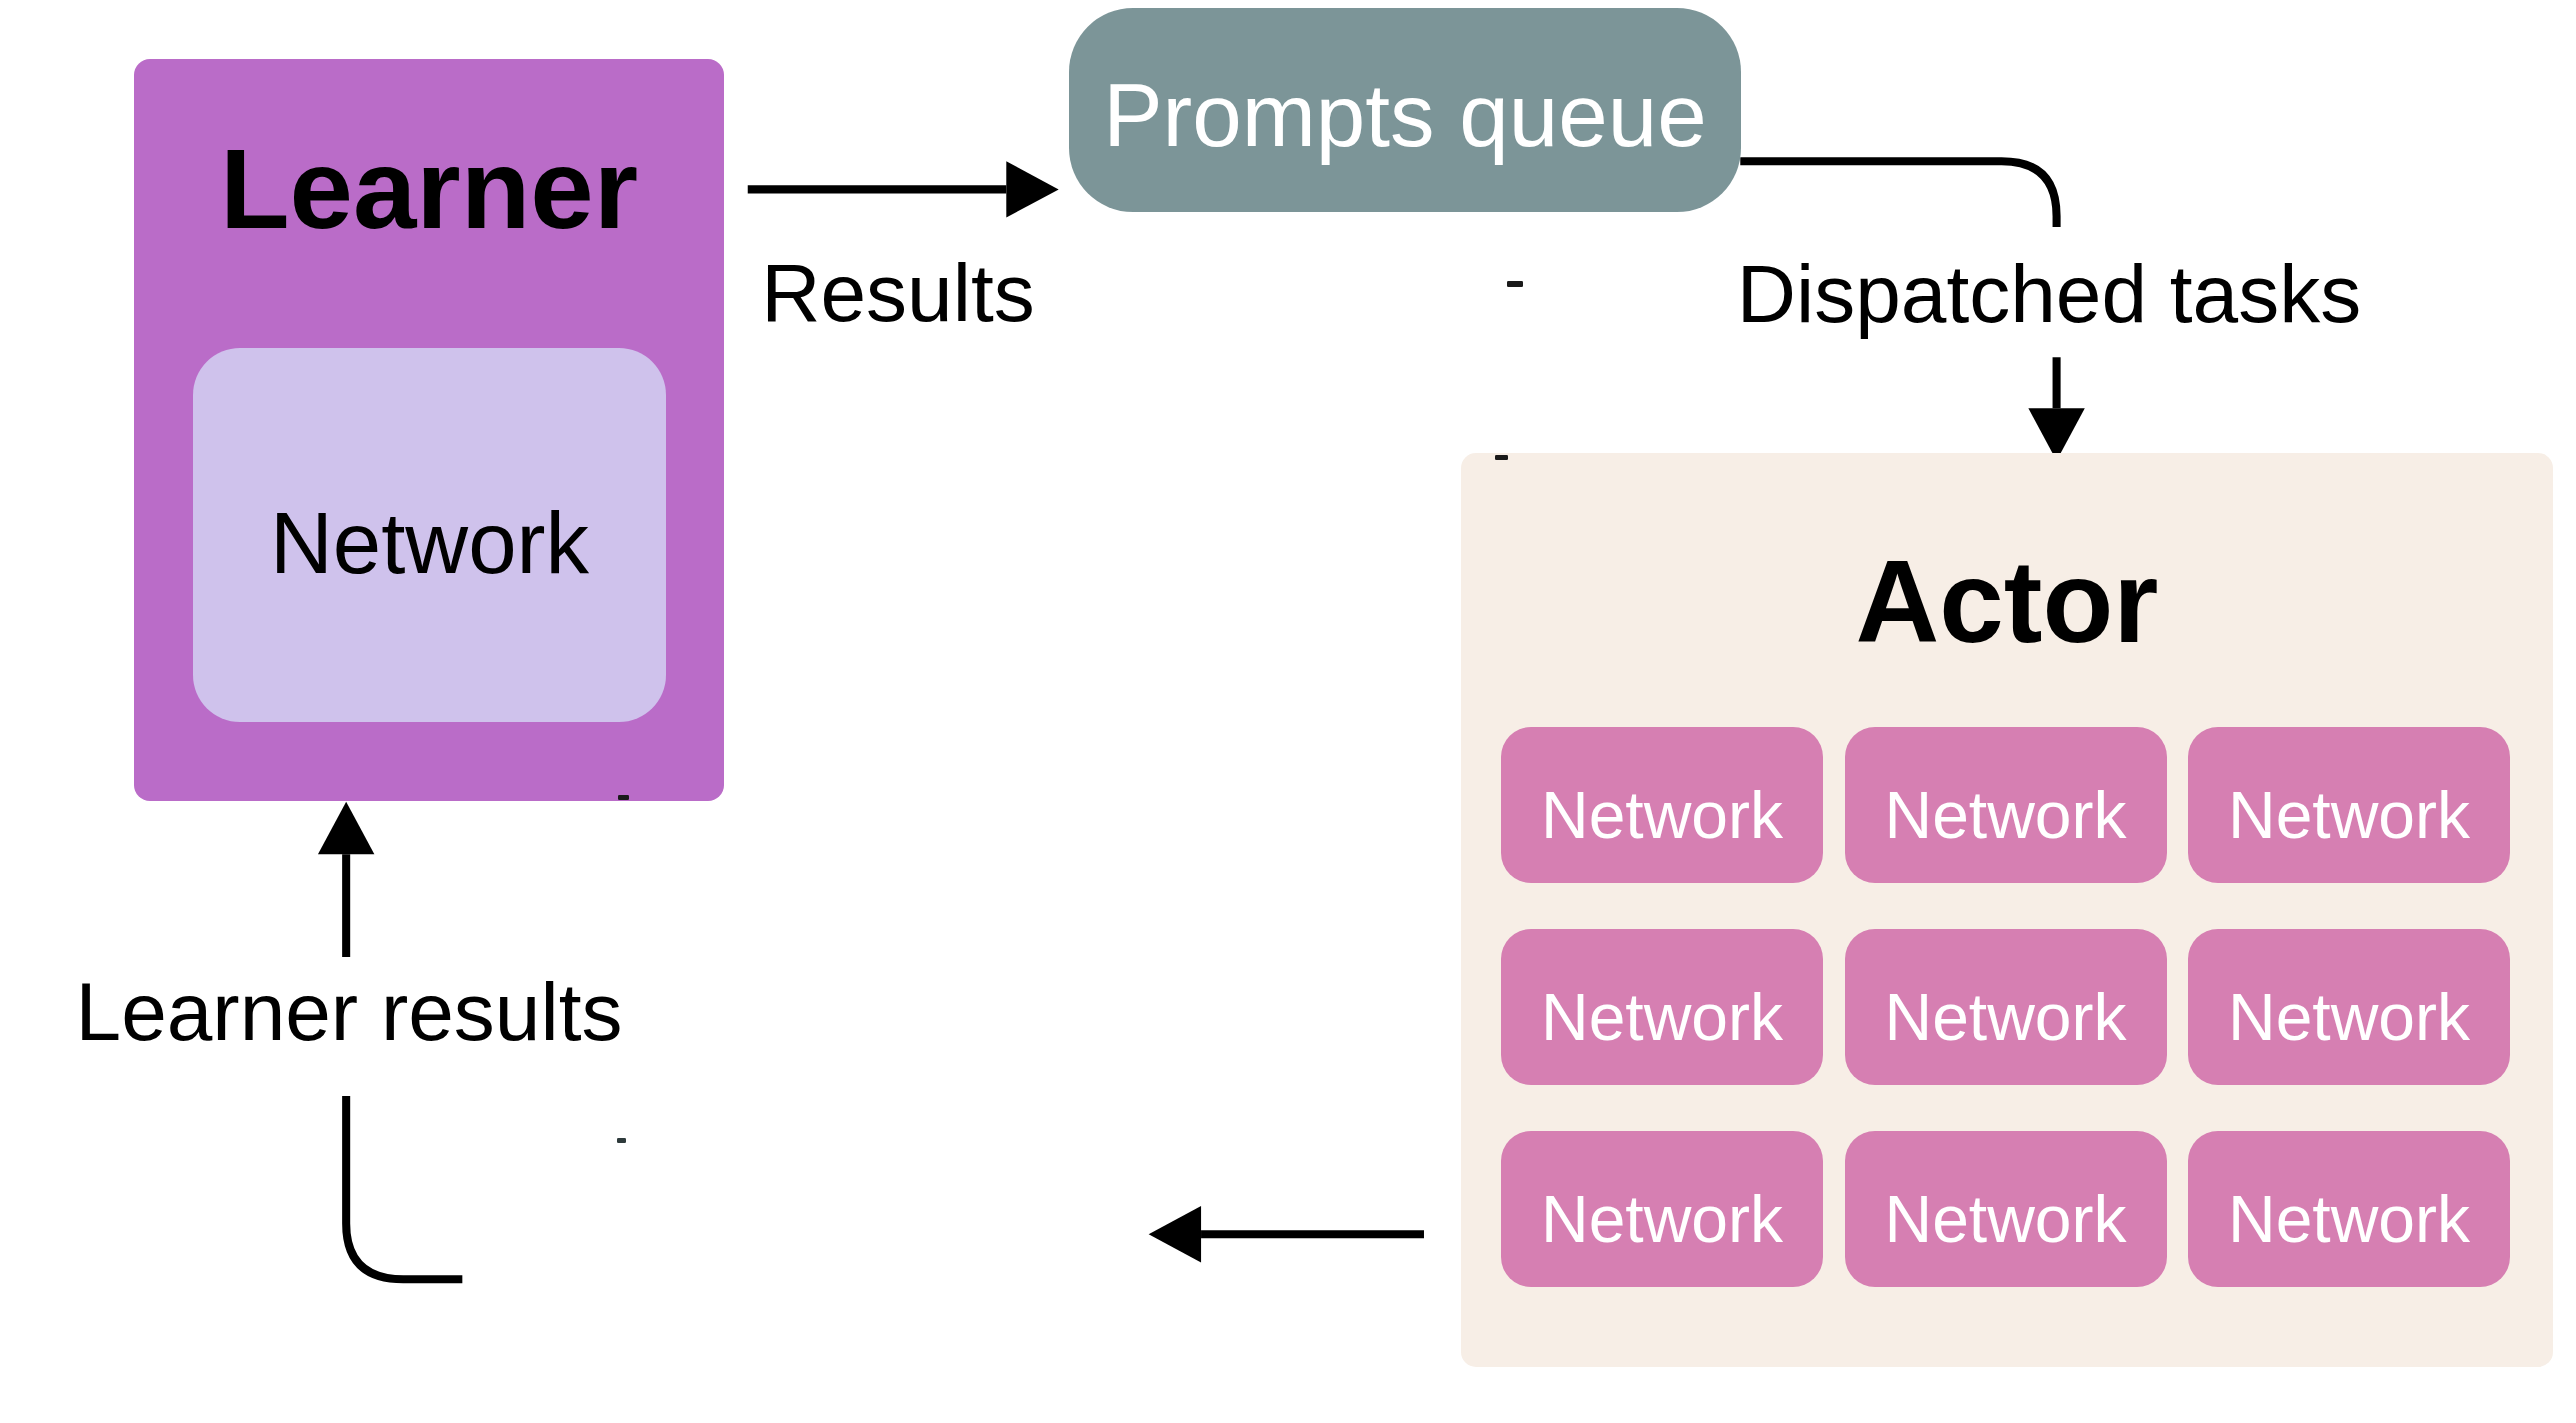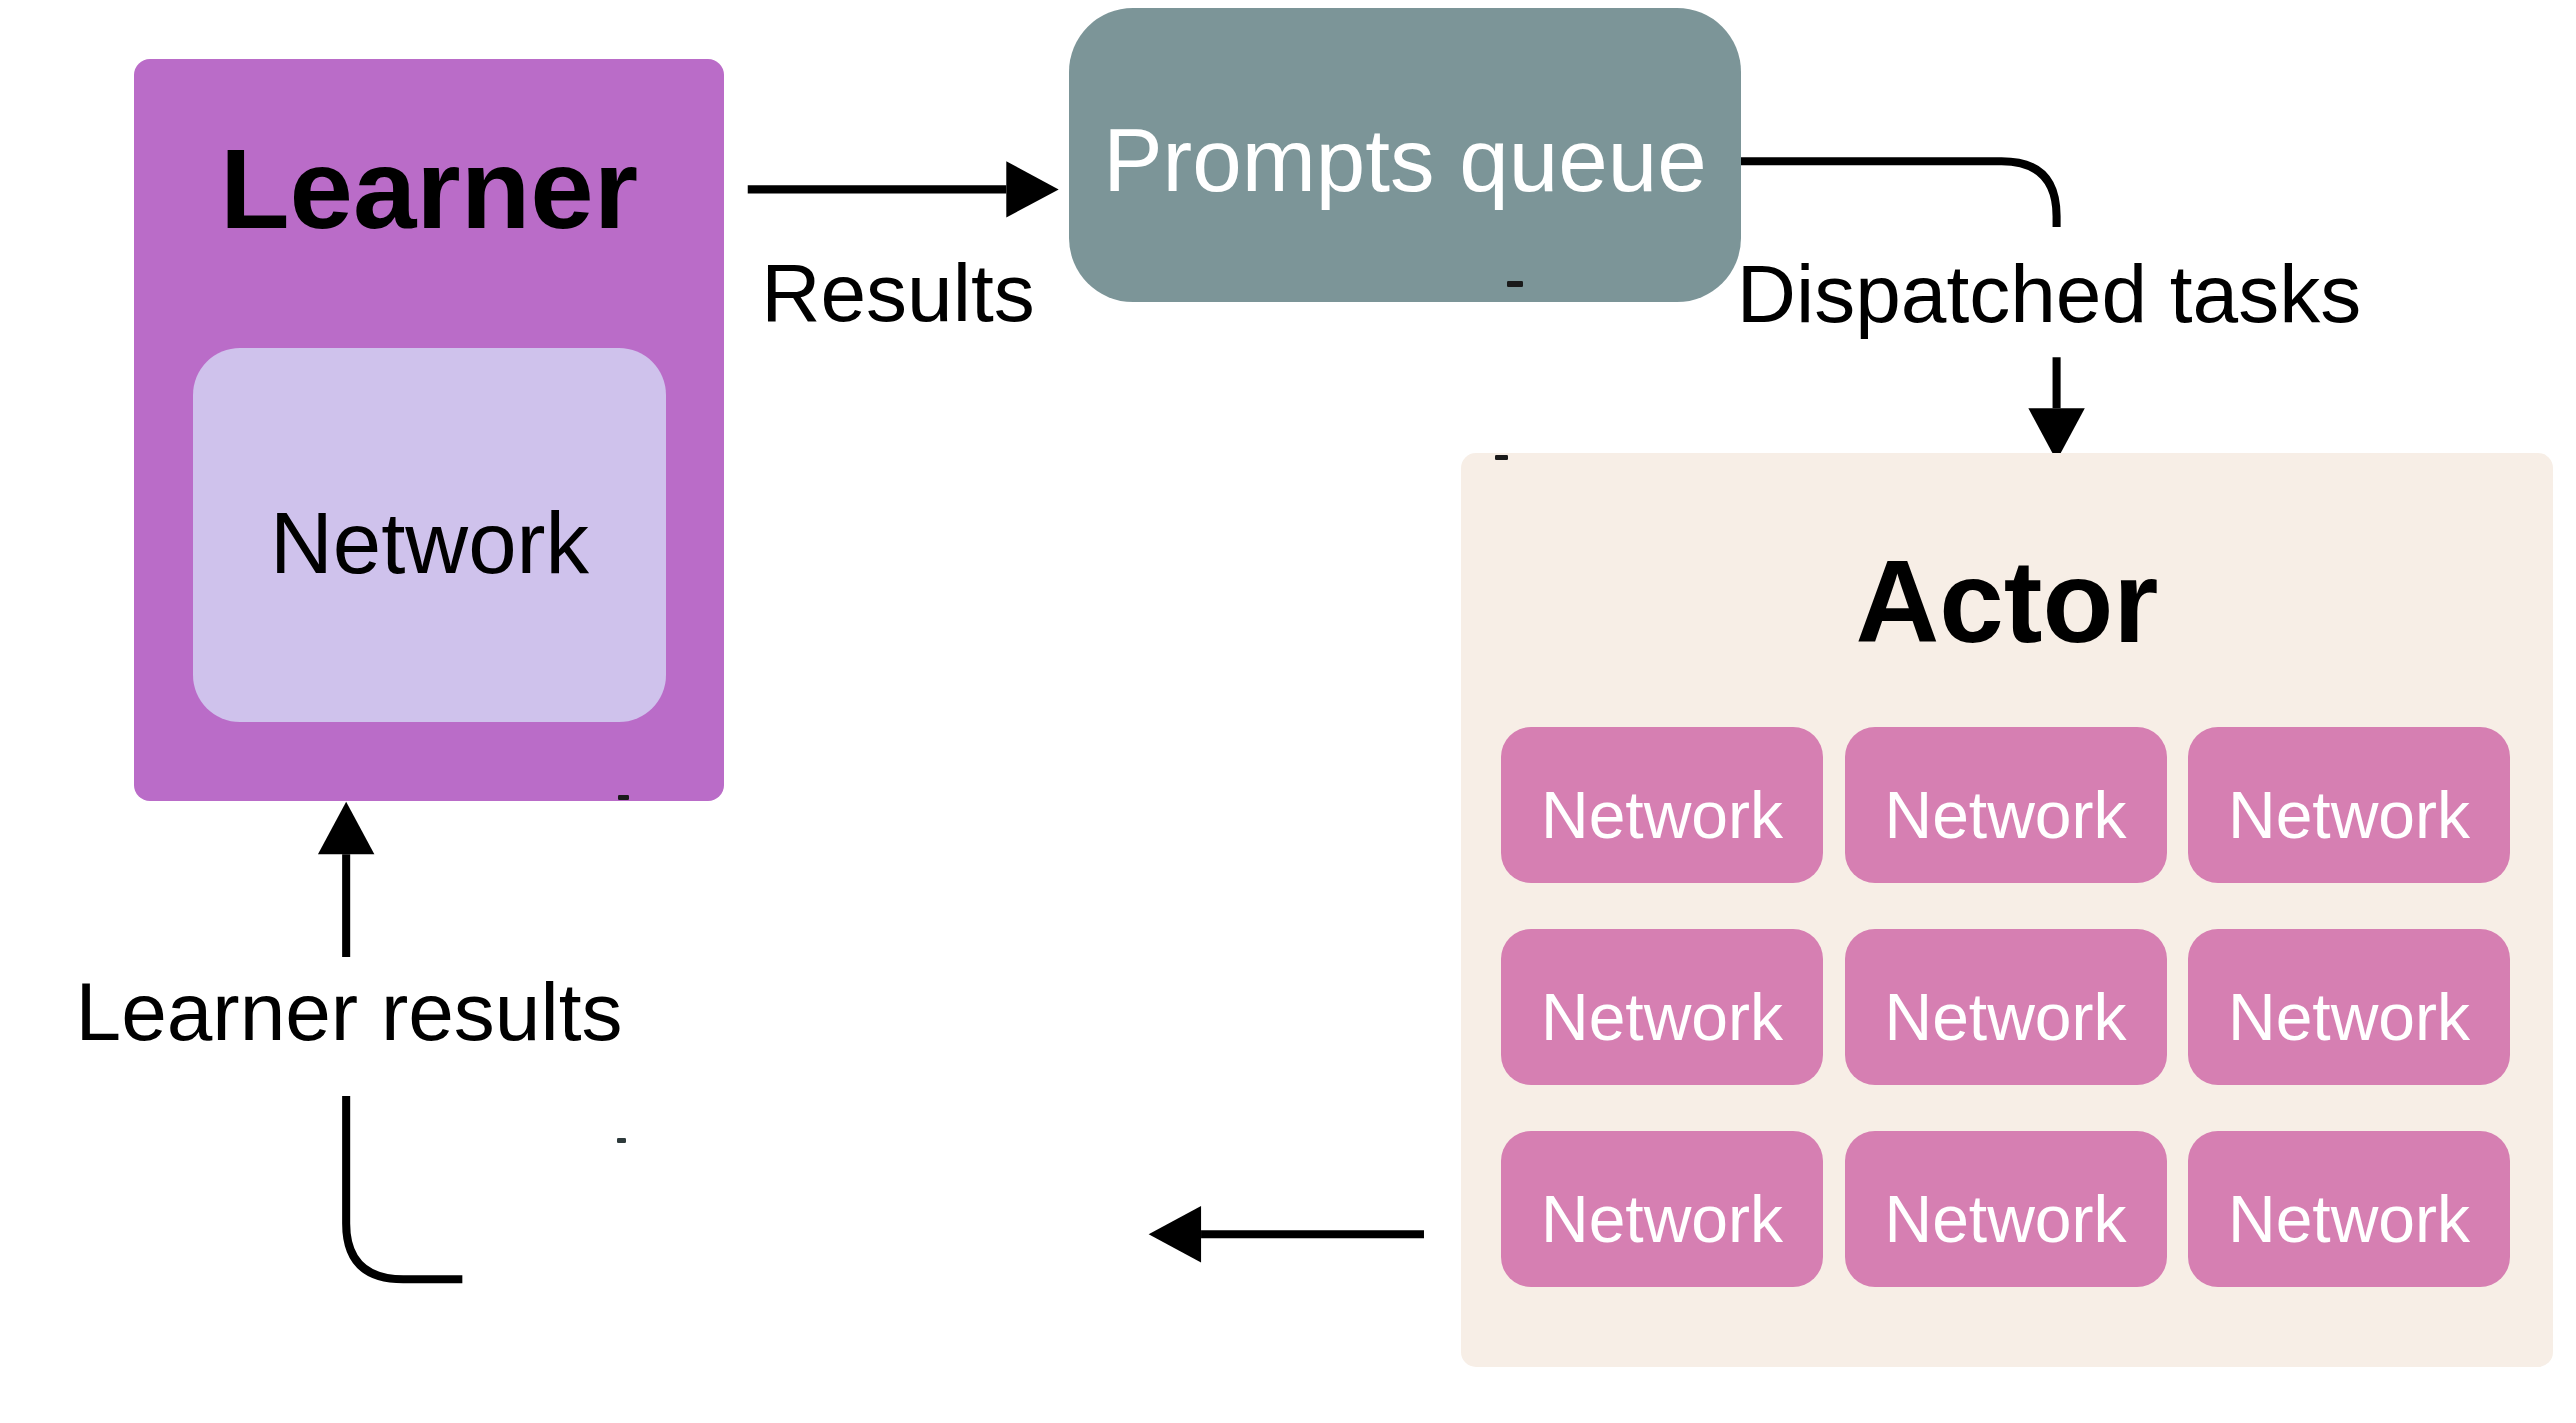--- a/index.html
+++ b/index.html
@@ -43,21 +43,21 @@
     font-size:87px;line-height:1;
   }
 
   
   .queue-box{
     background:var(--slate);border-radius:64px;
     display:flex;align-items:center;justify-content:center;
     color:#ffffff;font-size:89px;line-height:1;
     padding-top:10.7px;
   }
-  .prompts-queue-box{left:1069px;top:8px;width:672px;height:294px;}
+  .prompts-queue-box{left:1069px;top:8px;width:672px;height:204px;}
   .results-queue-box{left:462px;top:1142px;width:662px;height:277px;}
 
   
   .actor-box{
     left:1461px;top:453px;width:1092px;height:914px;
     background:var(--cream);border-radius:15px;
   }
   .actor-title{
     position:absolute;left:0;top:91px;width:100%;
     text-align:center;font-size:116px;font-weight:bold;line-height:1;

